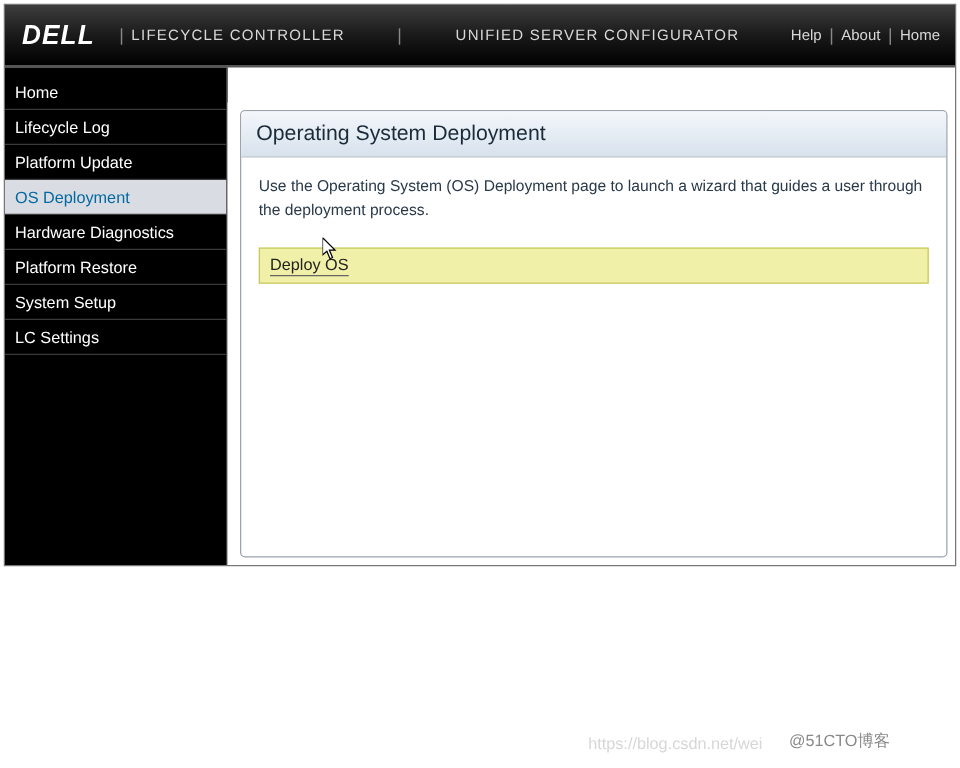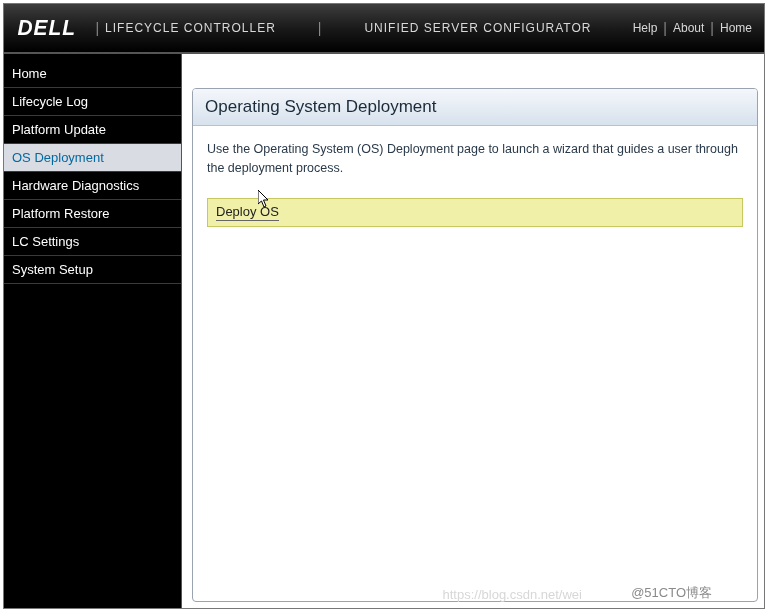--- a/index.html
+++ b/index.html
@@ -6,21 +6,21 @@
     body {
       font-family: Arial, Helvetica, sans-serif;
       background: #fff;
       width: 768px;
       height: 614px;
       overflow: hidden;
       position: relative;
     }
     .app {
       width: 762px;
-      height: 606px;
+      height: 450px;
       margin: 3px;
       border: 1px solid #777;
       background: #fff;
       display: flex;
       flex-direction: column;
     }
     .header {
       height: 50px;
       background: linear-gradient(to bottom, #3d3d3d 0%, #1a1a1a 50%, #000 100%);
       border-bottom: 2px solid #555;
@@ -131,21 +131,21 @@
       position: absolute;
       left: 258px;
       top: 190px;
       width: 12px;
       height: 18px;
       pointer-events: none;
     }
     .watermark1 {
       position: absolute;
       bottom: 12px;
-      right: 186px;
+      right: 158px;
       color: #d7d7d7;
       font-size: 13px;
     }
     .watermark2 {
       position: absolute;
       bottom: 12px;
       right: 56px;
       color: #8a8a8a;
       font-size: 13px;
     }
@@ -171,22 +171,22 @@
     </div>
   </div>
   <div class="body">
     <div class="sidebar">
       <div class="sidebar-item">Home</div>
       <div class="sidebar-item">Lifecycle Log</div>
       <div class="sidebar-item">Platform Update</div>
       <div class="sidebar-item active">OS Deployment</div>
       <div class="sidebar-item">Hardware Diagnostics</div>
       <div class="sidebar-item">Platform Restore</div>
+      <div class="sidebar-item">System Setup</div>
       <div class="sidebar-item">LC Settings</div>
-      <div class="sidebar-item">System Setup</div>
     </div>
     <div class="main">
       <div class="panel">
         <div class="panel-title">Operating System Deployment</div>
         <div class="panel-body">
           <div class="panel-desc">Use the Operating System (OS) Deployment page to launch a wizard that guides a user through the deployment process.</div>
           <div class="deploy-row">
             <span class="deploy-label">Deploy OS</span>
           </div>
         </div>

